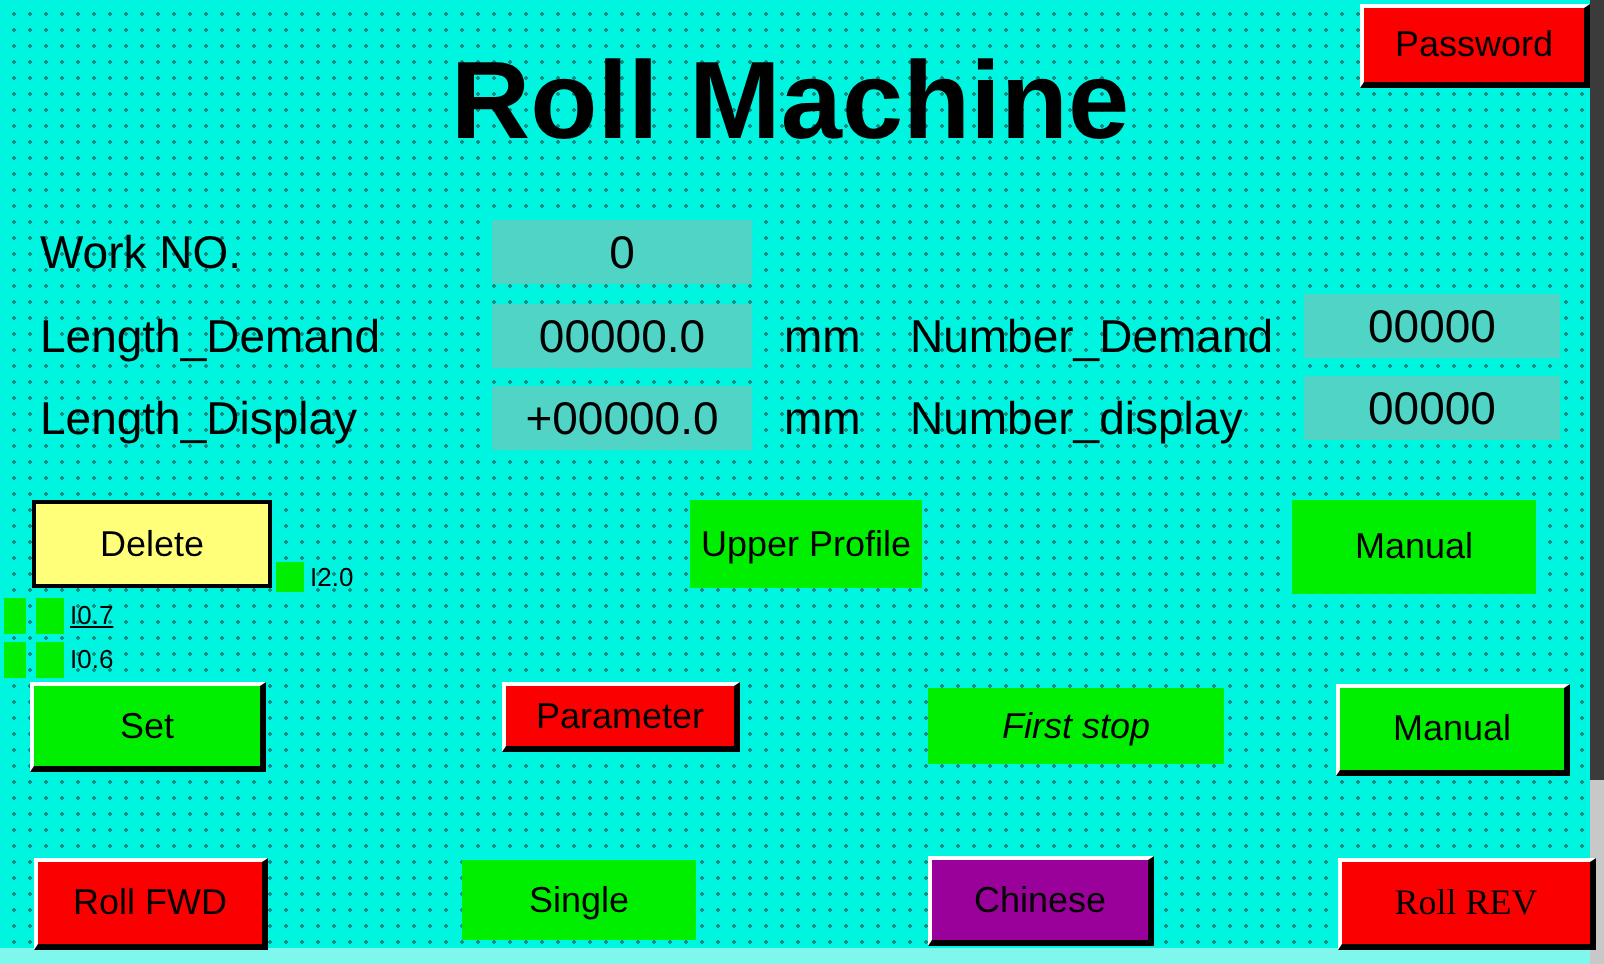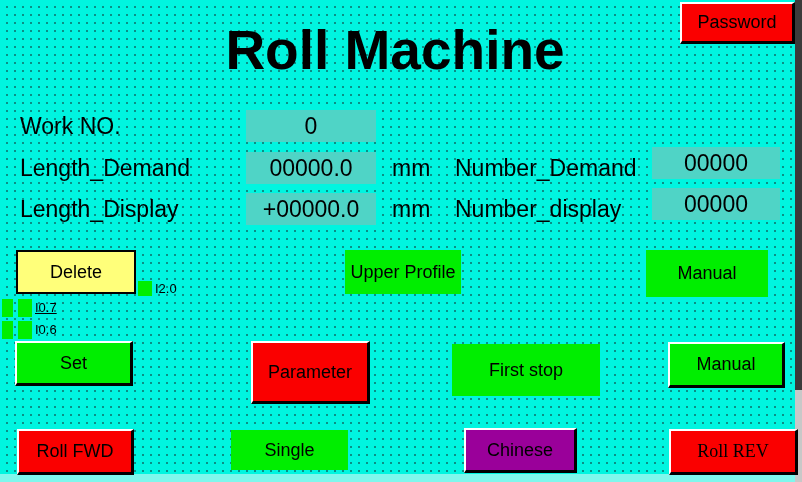--- a/index.html
+++ b/index.html
@@ -159,22 +159,22 @@
   <div class="led-label" style="left:35px; top:301px;text-decoration:underline;">I0.7</div>
 
   <div class="led" style="left:2px; top:321px; width:11px; height:18px;"></div>
   <div class="led" style="left:18px; top:321px; width:14px; height:18px;"></div>
   <div class="led-label" style="left:35px; top:323px;">I0.6</div>
 
   <div class="btn flat green" style="left:345px; top:250px; width:116px; height:44px;">Upper Profile</div>
   <div class="btn flat green" style="left:646px; top:250px; width:122px; height:47px;">Manual</div>
 
   <div class="btn bevel green" style="left:15px; top:341px; width:118px; height:45px;">Set</div>
-  <div class="btn bevel red" style="left:251px; top:341px; width:119px; height:63px;">Parameter</div>
-  <div class="btn flat green" style="left:452px; top:344px; width:148px; height:52px;">First stop</div>
+  <div class="btn bevel red" style="left:251px; top:341px; width:119px; height:35px;">Parameter</div>
+  <div class="btn flat green" style="left:464px; top:344px; width:148px; height:38px;font-style:italic;">First stop</div>
   <div class="btn bevel green" style="left:668px; top:342px; width:117px; height:46px;">Manual</div>
 
   <div class="btn bevel red" style="left:17px; top:429px; width:117px; height:46px;">Roll FWD</div>
   <div class="btn flat green" style="left:231px; top:430px; width:117px; height:40px;">Single</div>
   <div class="btn bevel purple" style="left:464px; top:428px; width:113px; height:45px;">Chinese</div>
   <div class="btn bevel red" style="left:669px; top:429px; width:129px; height:46px;font-family:Liberation Serif, serif;">Roll REV</div>
 
 </div>
 
 </body></html>

